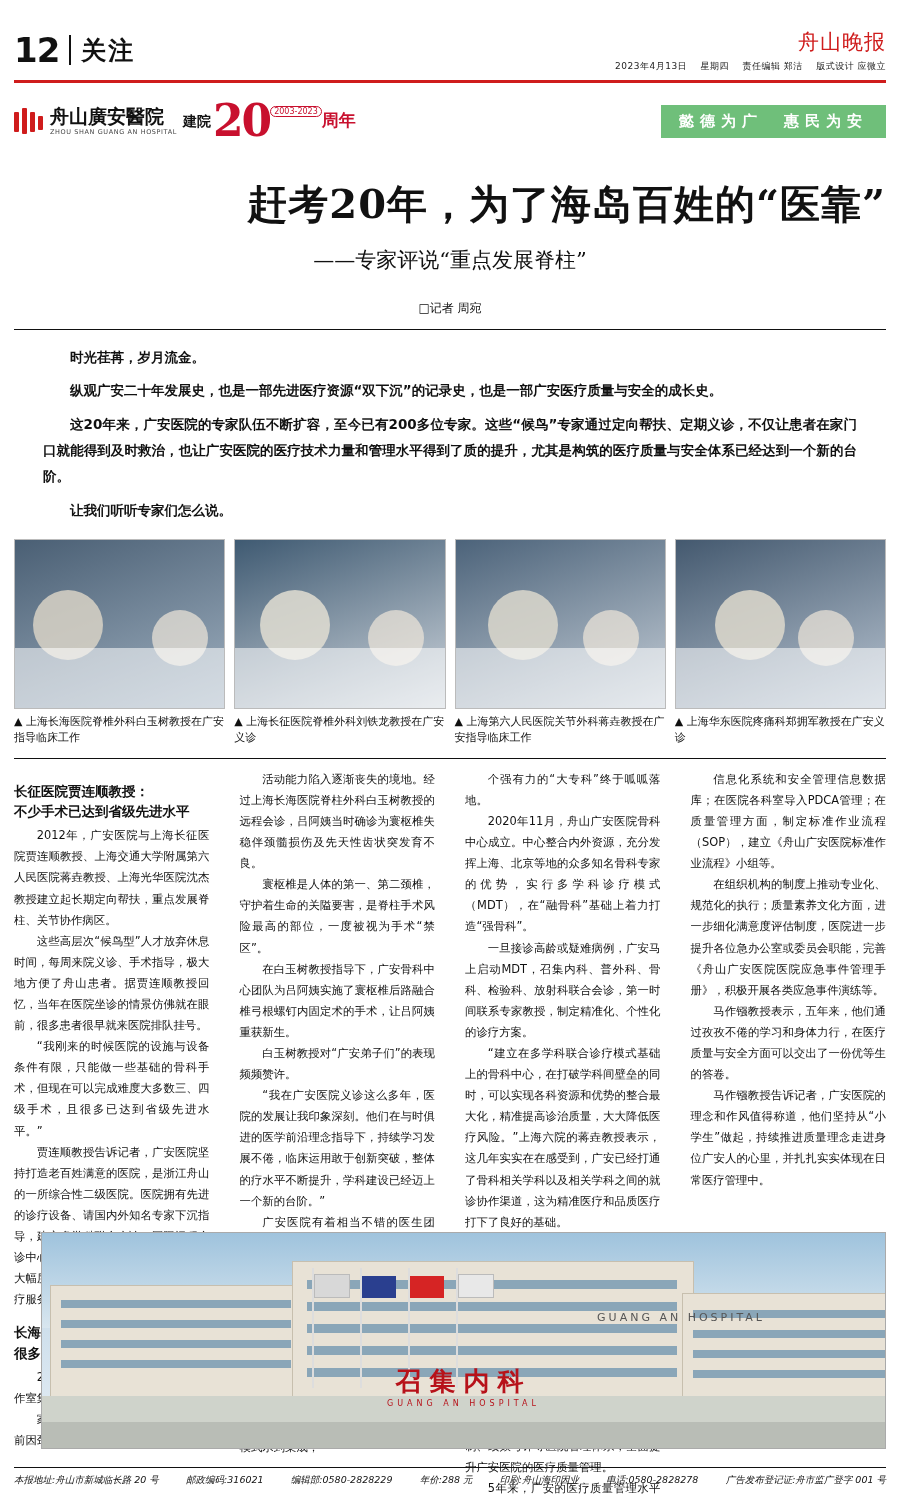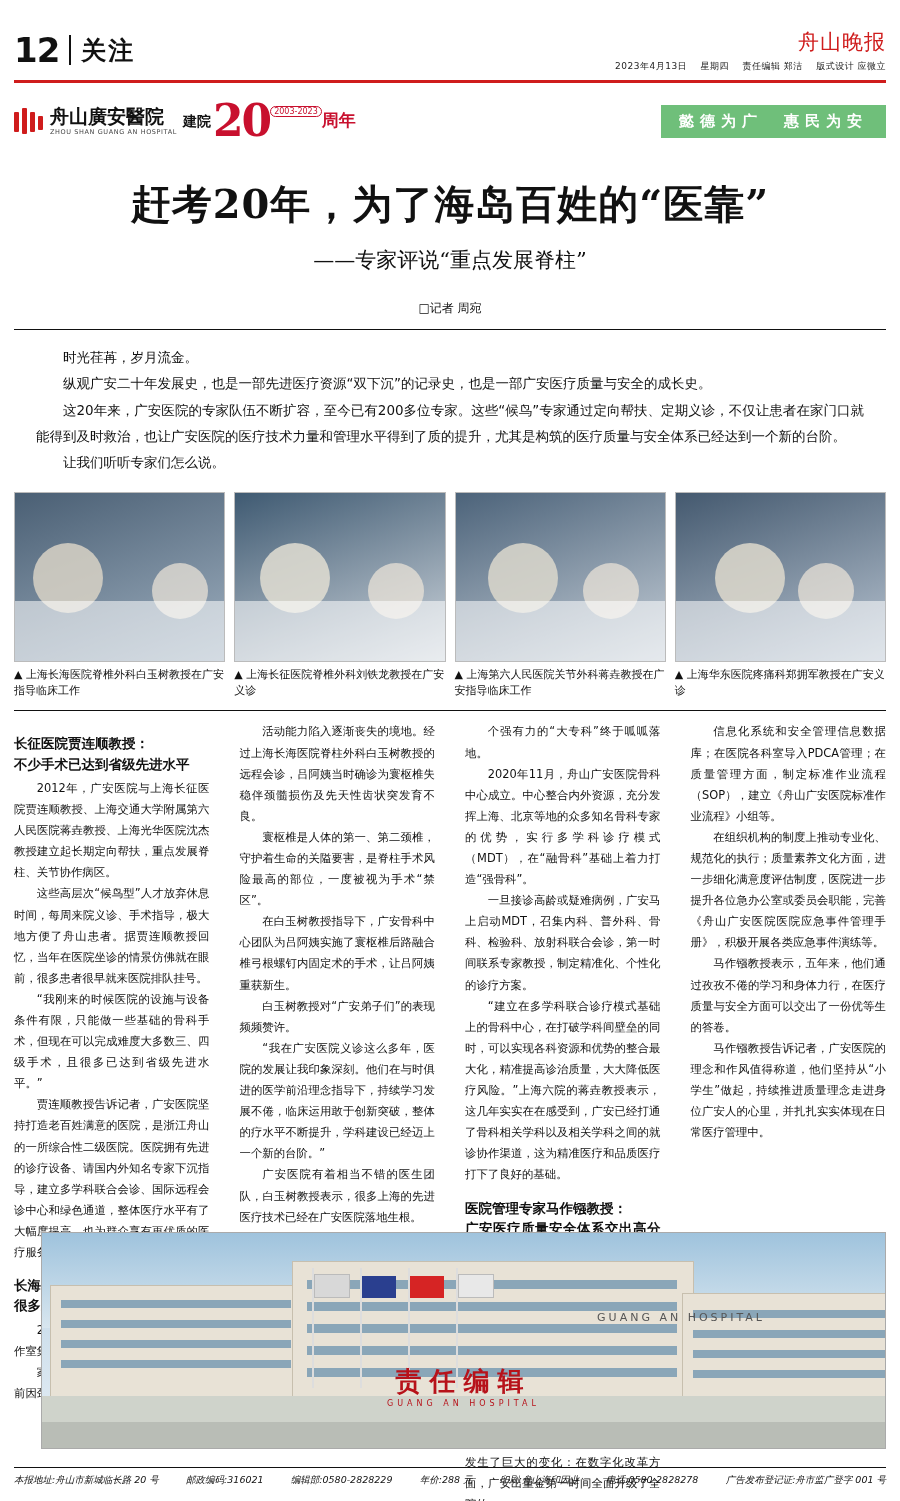--- a/index.html
+++ b/index.html
@@ -31,28 +31,28 @@
   .hosp-en{font-size:6.5px;color:#444;letter-spacing:.6px;margin-top:2px;}
   .anniv{display:flex;align-items:center;margin-left:6px;}
   .anniv-jian{font-size:14px;font-weight:bold;color:#111;line-height:1.05;margin-right:2px;}
   .anniv-20{font-size:44px;font-weight:bold;color:#c8102e;font-family:"DejaVu Serif","Liberation Serif",serif;line-height:.9;letter-spacing:-2px;}
   .anniv-years{font-size:8px;color:#c8102e;border:1px solid #c8102e;padding:0 3px;border-radius:6px;margin-bottom:20px;}
   .anniv-zhou{font-size:17px;font-weight:bold;color:#c8102e;line-height:1.05;}
   .slogan{margin-left:auto;background:#6fbf7a;color:#fff;font-size:15px;font-weight:bold;letter-spacing:6px;padding:7px 18px;font-family:"DejaVu Serif","Liberation Serif",serif;}
 
   
   .headline{text-align:center;margin-top:28px;}
-  .headline h1{font-size:40px;font-weight:bold;margin:0;letter-spacing:1px;font-family:"DejaVu Serif","Liberation Serif",serif;}
+  .headline h1{font-size:40px;font-weight:bold;margin:0;letter-spacing:1px;font-family:"DejaVu Serif","Liberation Serif",serif;text-align:right;}
   .subhead{font-size:21px;margin-top:14px;font-family:"DejaVu Serif","Liberation Serif",serif;}
   .byline{text-align:center;font-size:12px;margin-top:26px;color:#111;}
   .rule-thin{height:1px;background:#111;margin-top:12px;}
 
   
   .lead{font-size:13.5px;line-height:1.95;margin:14px 22px 0 22px;text-align:justify;}
-  .lead p{margin:0;text-indent:2em;}
+  .lead p{margin:7px;text-indent:2em;font-weight:bold;}
 
   
   .photos{display:flex;gap:9px;margin-top:16px;}
   .photo{flex:1;}
   .ph{height:168px;border:1px solid #bbb;background:#30445a;position:relative;overflow:hidden;}
   .ph .fig{position:absolute;border-radius:50%;}
   .cap{font-size:11px;line-height:1.45;margin-top:5px;}
 
   
   .rule-under-photos{height:1px;background:#111;margin-top:12px;}
@@ -244,21 +244,21 @@
     <div class="flagpole" style="left:270px;height:120px;"></div>
     <div class="flag" style="left:272px;bottom:150px;background:#d8d8d8;border:1px solid #bbb;"></div>
     <div class="flagpole" style="left:318px;height:120px;"></div>
     <div class="flag" style="left:320px;bottom:150px;background:#2a3f8f;"></div>
     <div class="flagpole" style="left:366px;height:120px;"></div>
     <div class="flag" style="left:368px;bottom:150px;background:#d62424;"></div>
     <div class="flagpole" style="left:414px;height:120px;"></div>
     <div class="flag" style="left:416px;bottom:150px;background:#e8e8e8;border:1px solid #bbb;"></div>
 
     <div class="hosp-sign">
-      <div class="cn">责任编辑</div>
+      <div class="cn">召集内科</div>
       <div class="en">GUANG AN HOSPITAL</div>
     </div>
   </div>
 
   <div class="footer">
     <div class="line"></div>
     <div class="items">
       <span>本报地址:舟山市新城临长路 20 号</span>
       <span>邮政编码:316021</span>
       <span>编辑部:0580-2828229</span>

